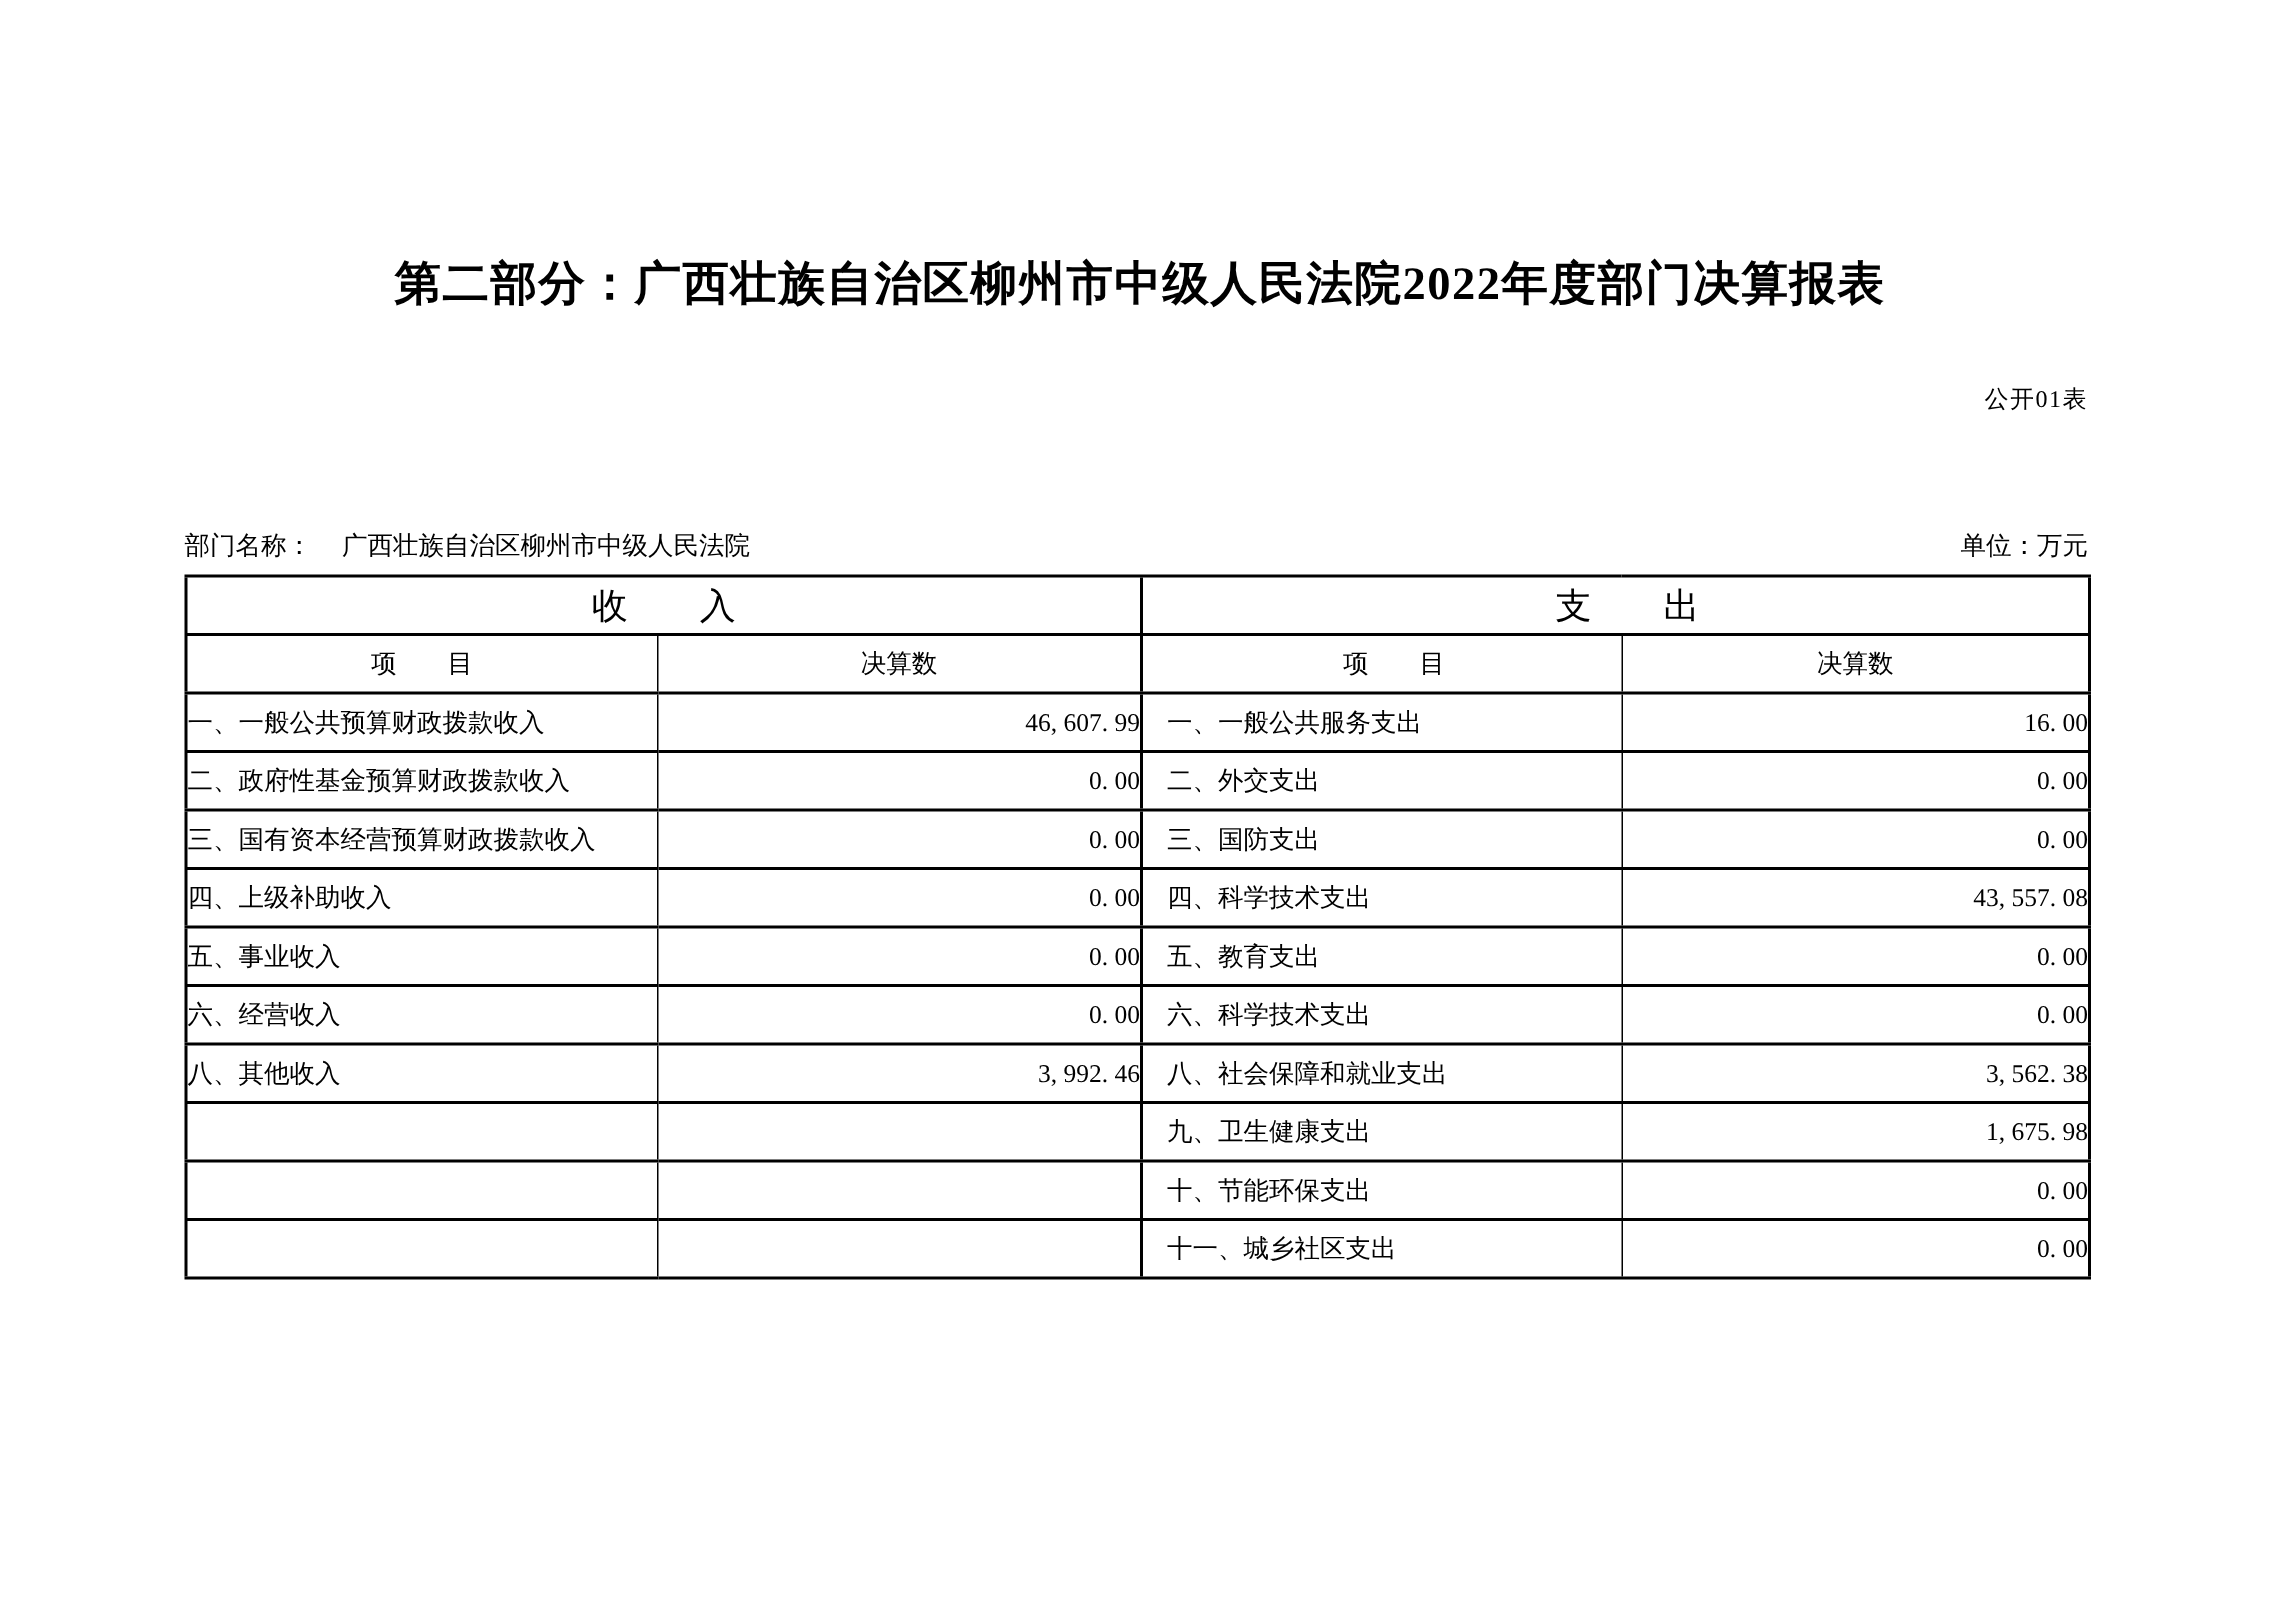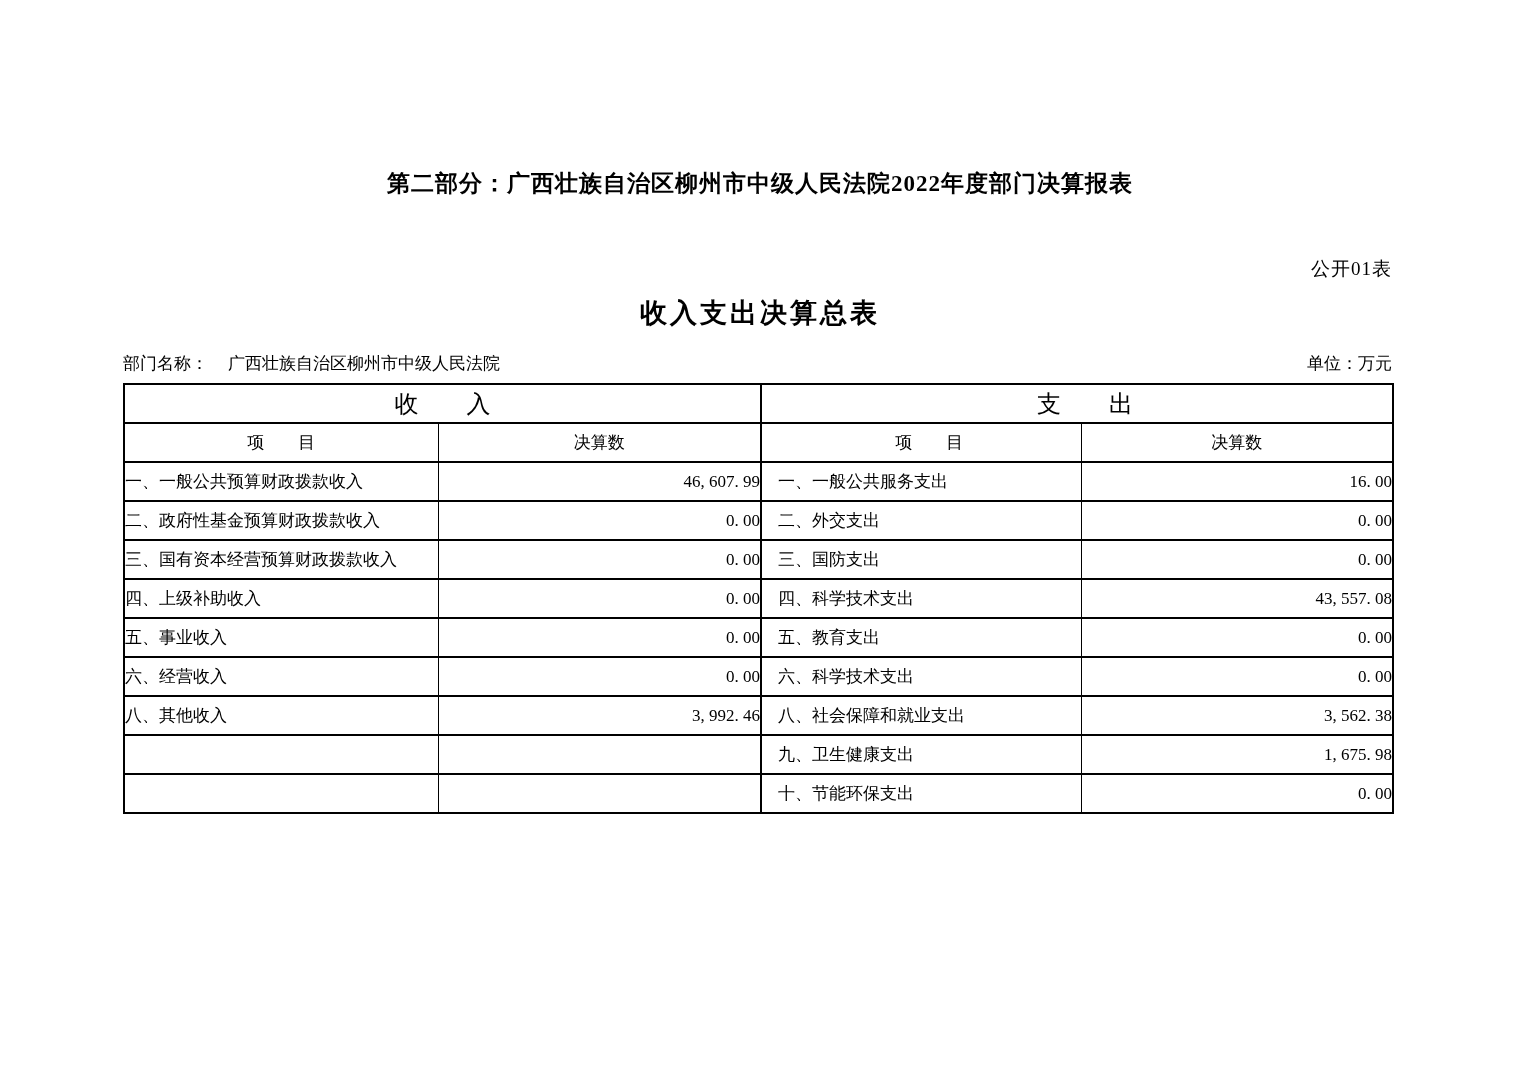--- a/index.html
+++ b/index.html
@@ -16,30 +16,30 @@
     background: #ffffff;
     overflow: hidden;
   }
   .title {
     position: absolute;
     top: 168px;
     left: 0;
     width: 100%;
     margin: 0;
     text-align: center;
-    font-size: 23px;
+    font-size: 31px;
     font-weight: bold;
     letter-spacing: 1px;
     white-space: nowrap;
   }
   .table-tag {
     position: absolute;
     top: 256px;
     right: 128px;
-    font-size: 19px;
+    font-size: 16px;
     letter-spacing: 1px;
   }
   .subtitle {
     position: absolute;
     top: 295px;
     left: 0;
     width: 100%;
     margin: 0;
     text-align: center;
     font-size: 27px;
@@ -103,21 +103,20 @@
 </style>
 </head>
 <body>
 
 <div class="page">
 
   <h1 class="title">第二部分：广西壮族自治区柳州市中级人民法院2022年度部门决算报表</h1>
 
   <div class="table-tag">公开01表</div>
 
-  <h2 class="subtitle">收入支出决算总表</h2>
 
   <div class="meta">
     <div>
       <span>部门名称：</span><span class="dept-name">广西壮族自治区柳州市中级人民法院</span>
     </div>
     <div>单位：万元</div>
   </div>
 
   <table class="budget">
     <colgroup>
@@ -186,16 +185,22 @@
           <td class="num"></td>
           <td class="item mid">九、卫生健康支出</td>
           <td class="num">1, 675. 98</td>
         </tr>
         <tr>
           <td class="item"></td>
           <td class="num"></td>
           <td class="item mid">十、节能环保支出</td>
           <td class="num">0. 00</td>
         </tr>
+        <tr>
+          <td class="item"></td>
+          <td class="num"></td>
+          <td class="item mid">十一、城乡社区支出</td>
+          <td class="num">0. 00</td>
+        </tr>
       </tbody>
   </table>
 
 </div>
 
 </body></html>

